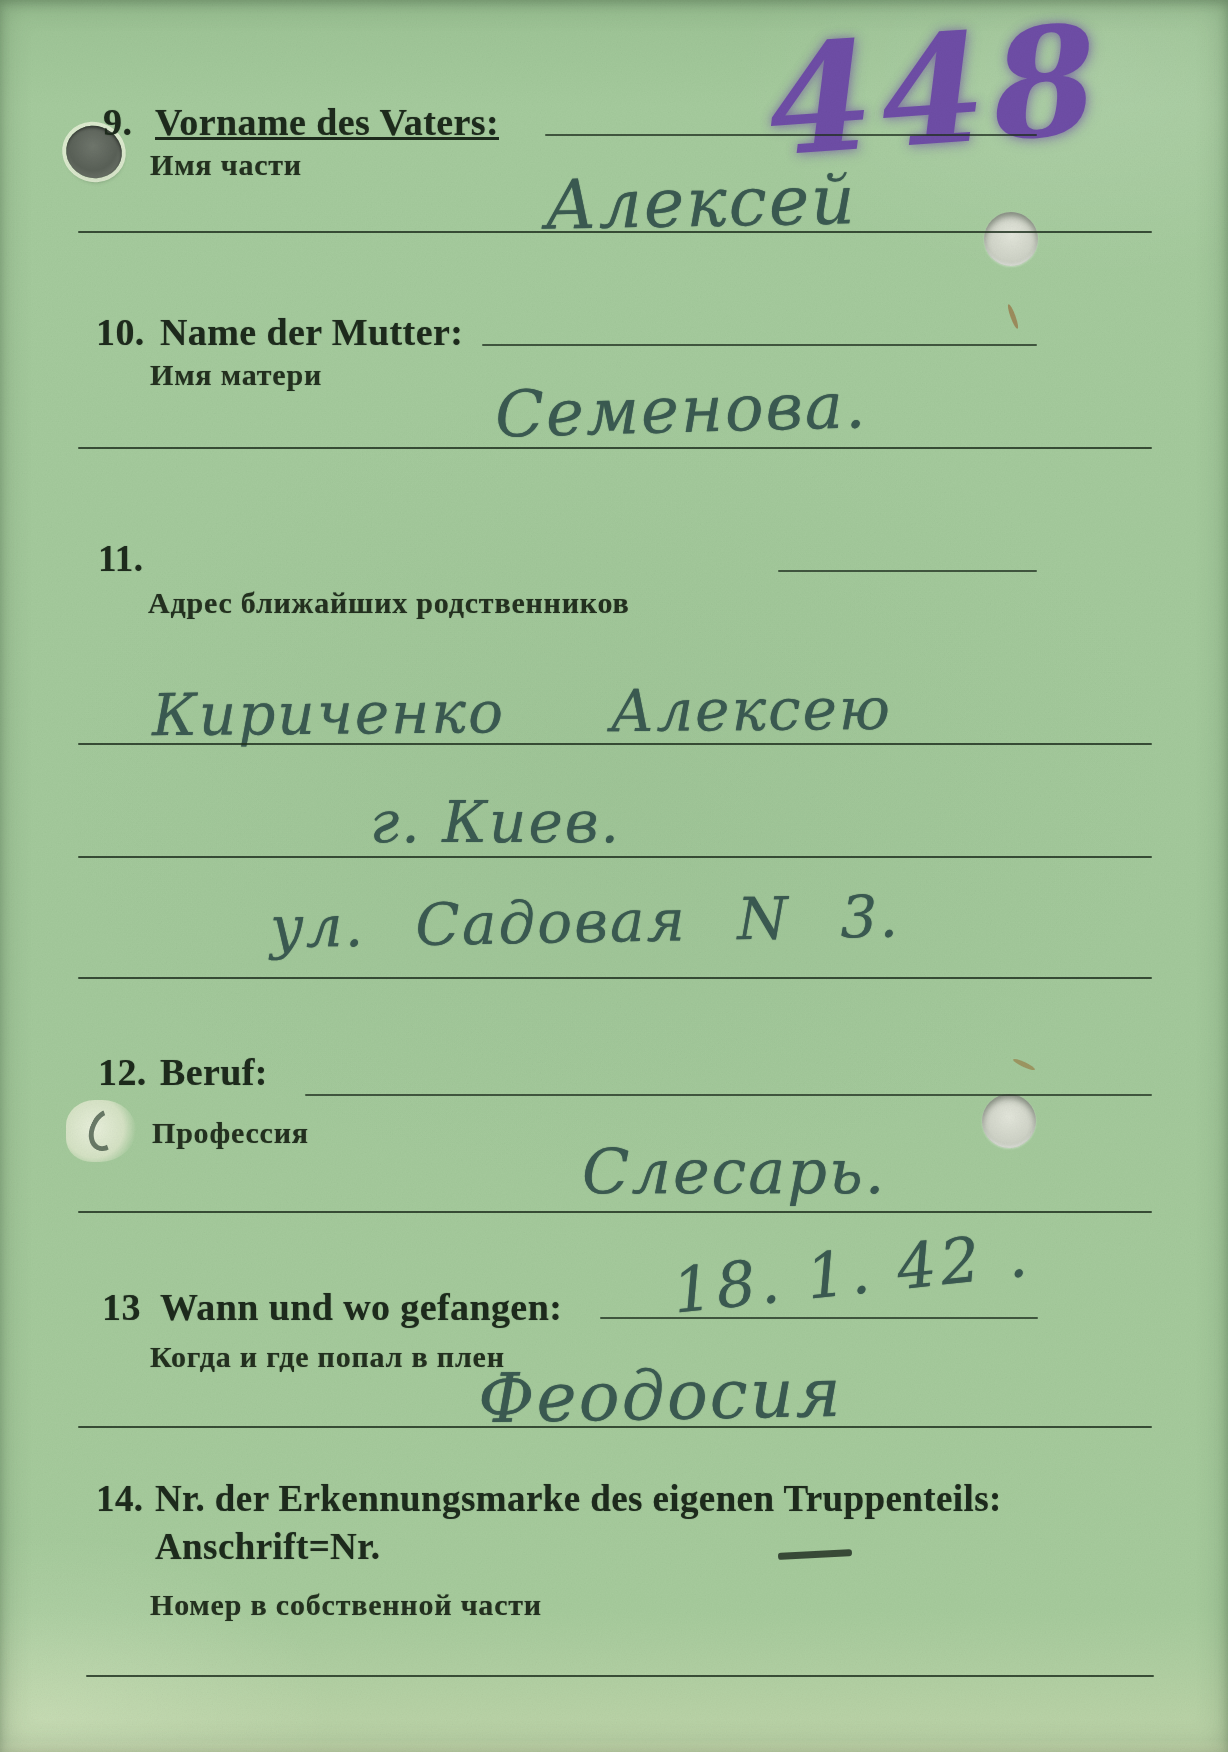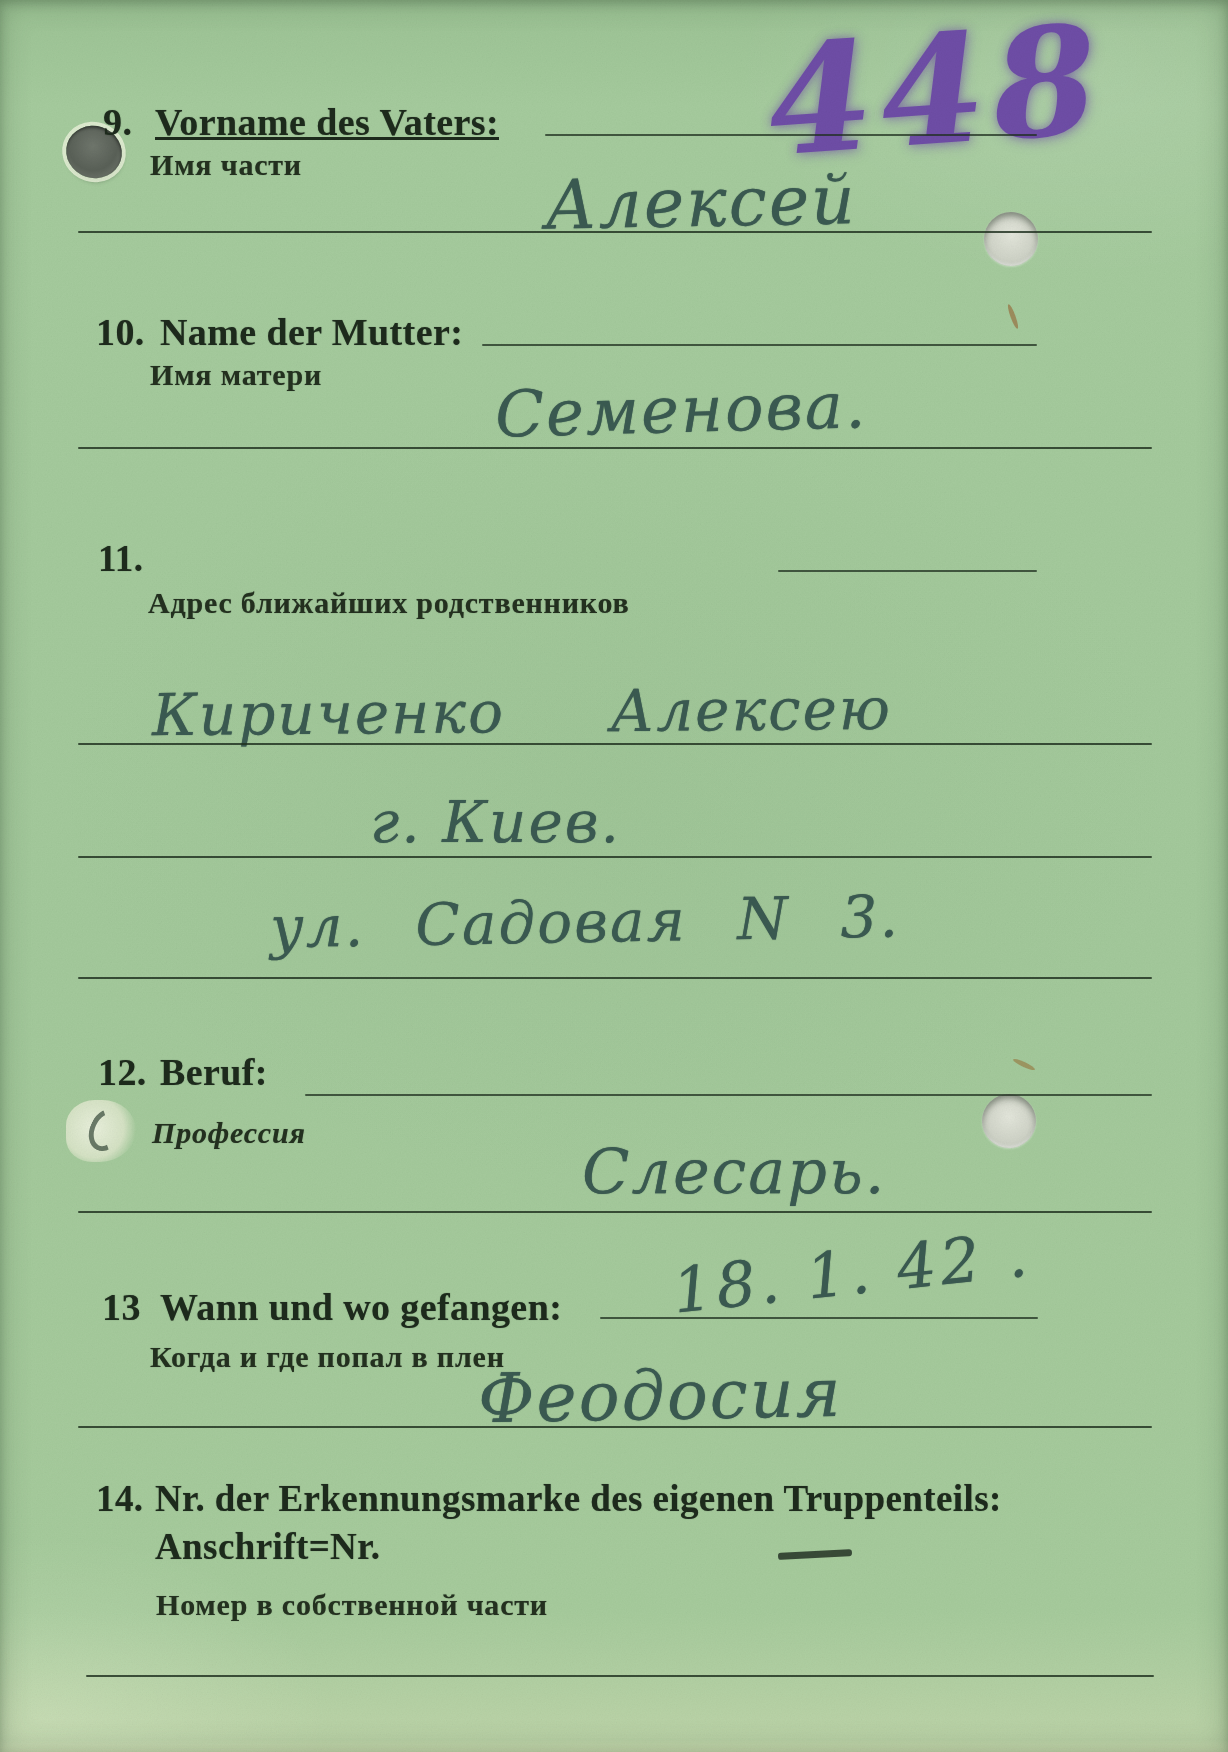--- a/index.html
+++ b/index.html
@@ -78,37 +78,37 @@
   <div class="hw" style="left:152px;top:678px;font-size:58px;word-spacing:85px;transform:rotate(-0.5deg);">Кириченко Алексею</div>
   <div class="rule" style="left:78px;top:743px;width:1074px;"></div>
   <div class="hw" style="left:358px;top:788px;font-size:58px;margin-left:12px;">г. Киев.</div>
   <div class="rule" style="left:78px;top:856px;width:1074px;"></div>
   <div class="hw" style="left:270px;top:888px;font-size:58px;word-spacing:30px;transform:rotate(-1deg);">ул. Садовая N 3.</div>
   <div class="rule" style="left:78px;top:977px;width:1074px;"></div>
 
   <div class="no" style="left:98px;top:1053px;">12.</div>
   <div class="de" style="left:160px;top:1053px;">Beruf:</div>
   <div class="rule thin" style="left:305px;top:1094px;width:847px;"></div>
-  <div class="ru" style="left:152px;top:1116px;font-style:italic;">Профессия</div>
+  <div class="ru" style="left:152px;top:1116px;">Профессия</div>
   <div class="hw" style="left:582px;top:1135px;font-size:62px;">Слесарь.</div>
   <div class="rule" style="left:78px;top:1211px;width:1074px;"></div>
 
   <div class="no" style="left:102px;top:1288px;">13</div>
   <div class="de" style="left:160px;top:1288px;">Wann und wo gefangen:</div>
   <div class="rule thin" style="left:600px;top:1317px;width:438px;"></div>
   <div class="hw" style="left:672px;top:1236px;font-size:62px;transform:rotate(-6deg);letter-spacing:4px;">18. 1. 42 .</div>
   <div class="ru" style="left:150px;top:1340px;">Когда и где попал в плен</div>
   <div class="hw" style="left:478px;top:1356px;font-size:68px;transform:rotate(-1deg);">Феодосия</div>
   <div class="rule" style="left:78px;top:1426px;width:1074px;"></div>
 
   <div class="no" style="left:96px;top:1480px;font-size:37px;">14.</div>
   <div class="de" style="left:155px;top:1480px;font-size:37px;">Nr. der Erkennungsmarke des eigenen Truppenteils:</div>
   <div class="de" style="left:155px;top:1528px;font-size:37px;">Anschrift=Nr.</div>
   <div class="dash-mark" style="left:778px;top:1551px;width:74px;height:7px;"></div>
-  <div class="ru" style="left:150px;top:1588px;margin-left:6px;">Номер в собственной части</div>
+  <div class="ru" style="left:150px;top:1588px;">Номер в собственной части</div>
 
   <div class="rule" style="left:86px;top:1675px;width:1068px;"></div>
 
   <svg class="grain" xmlns="http://www.w3.org/2000/svg">
     <filter id="grainf">
       <feTurbulence type="fractalNoise" baseFrequency="0.8" numOctaves="2" stitchTiles="stitch"></feTurbulence>
       <feColorMatrix type="saturate" values="0"></feColorMatrix>
     </filter>
     <rect width="100%" height="100%" filter="url(#grainf)" opacity="0.09"></rect>
   </svg>

